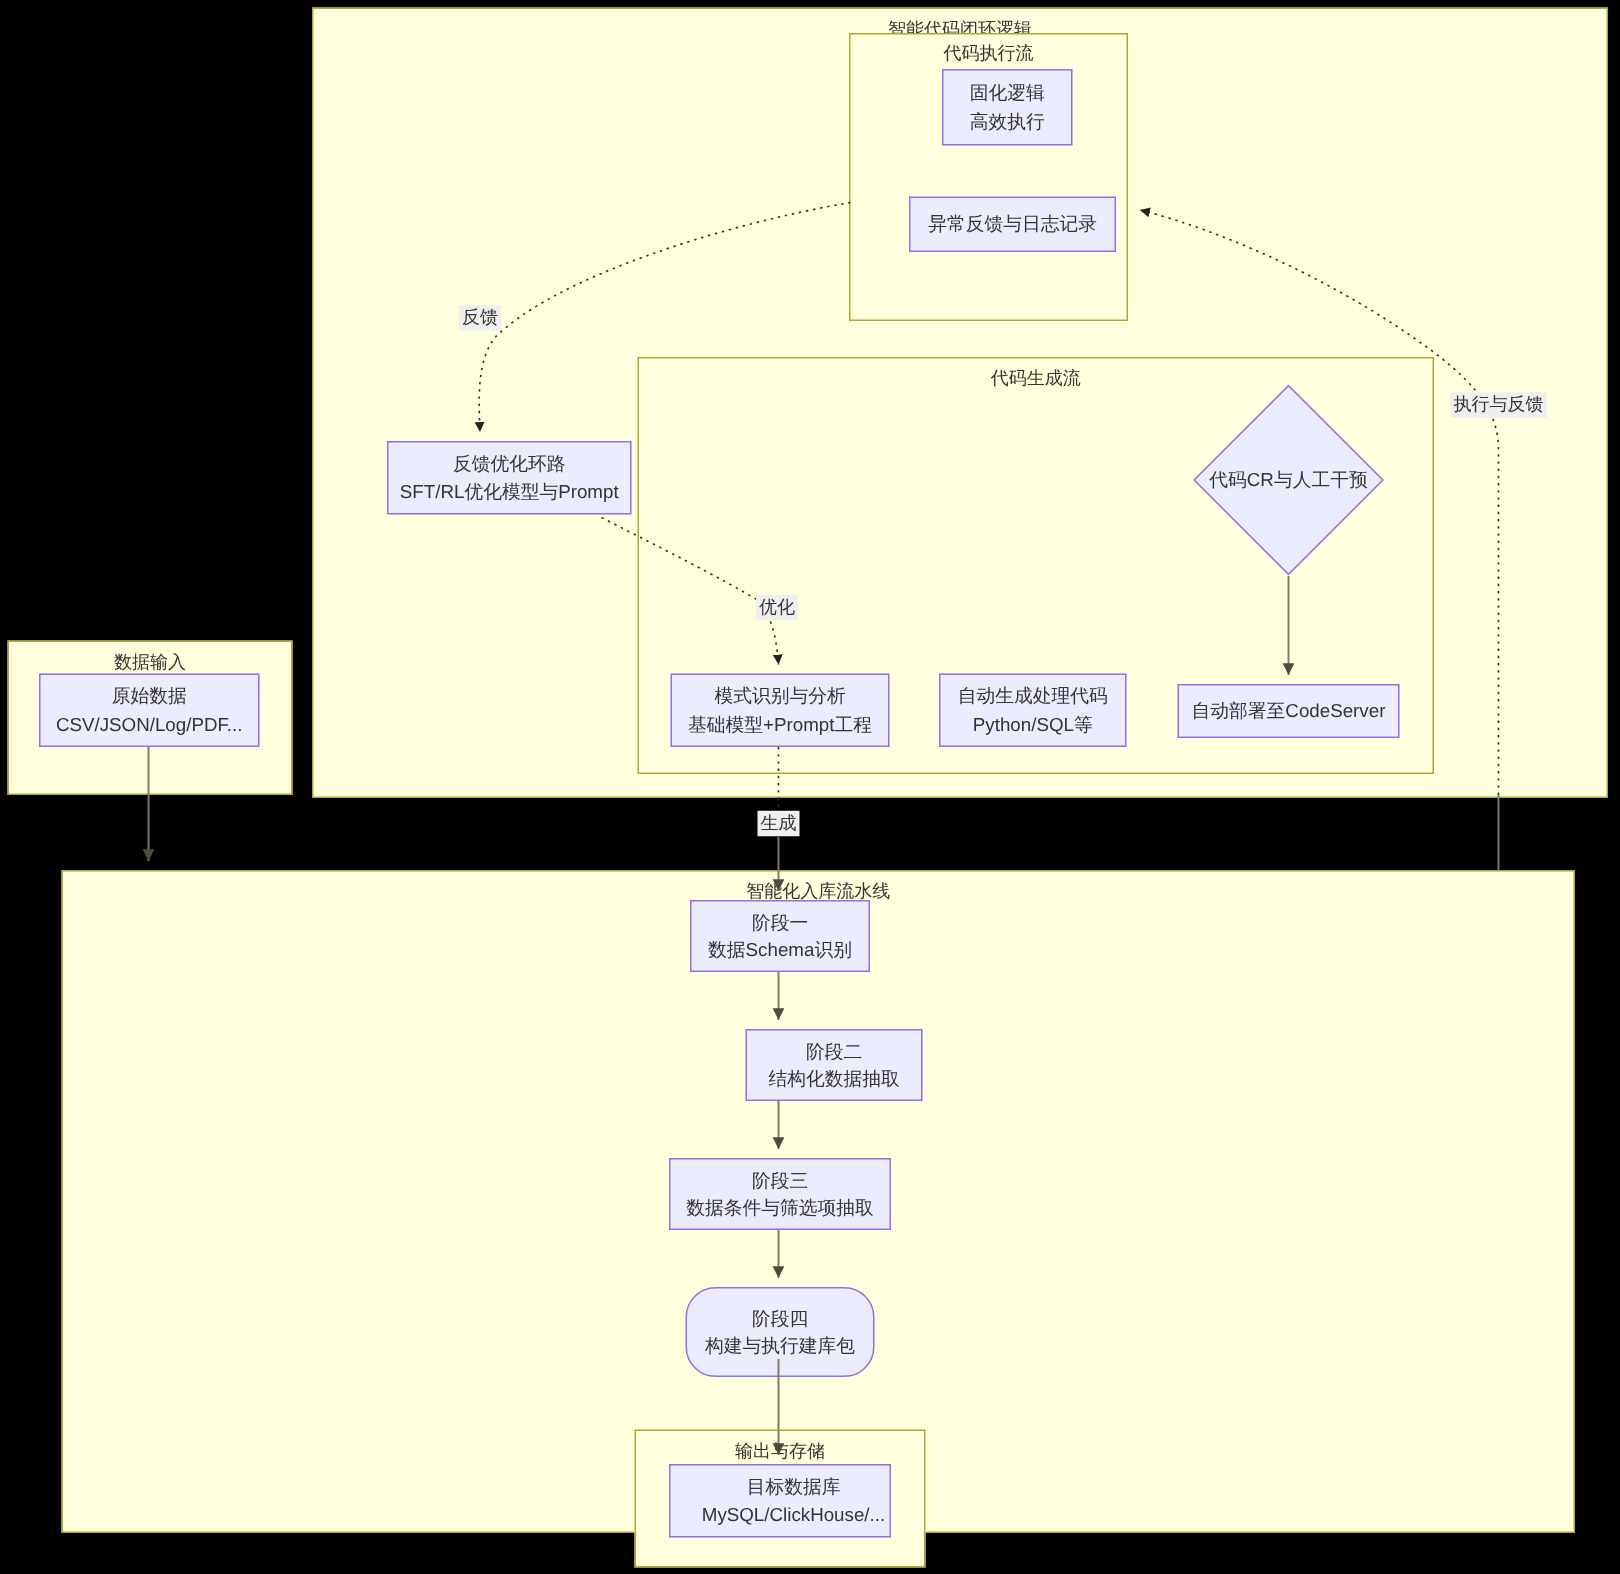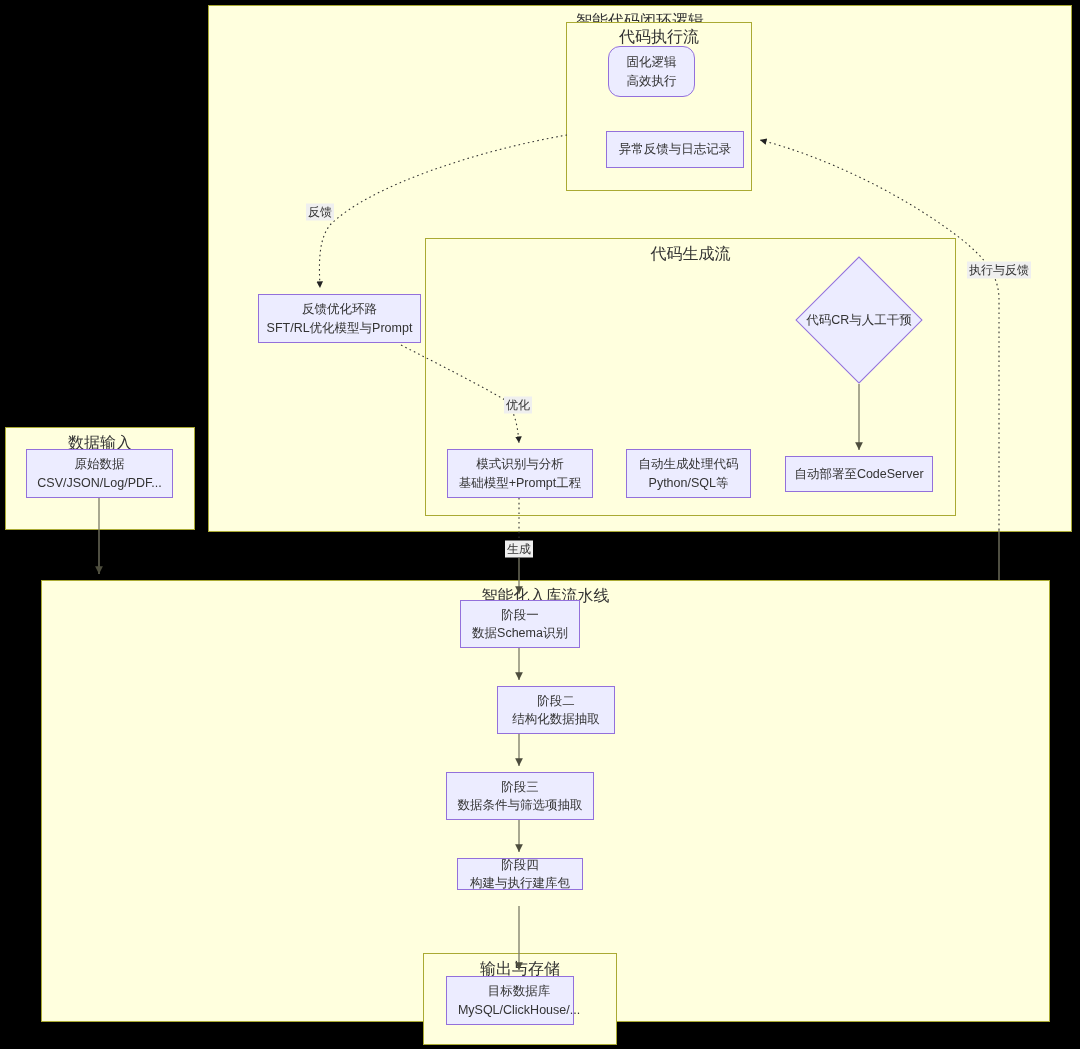--- a/index.html
+++ b/index.html
@@ -2,21 +2,21 @@
 <html><head>
 <meta charset="utf-8">
 <style>
   html,body{margin:0;padding:0;background:#000;}
   body{width:1080px;height:1049px;position:relative;overflow:hidden;
        font-family:"Liberation Sans","DejaVu Sans",sans-serif;}
   #stage{position:absolute;left:0;top:0;width:1080px;height:1049px;}
 
   
   .cluster{position:absolute;background:#FFFFDE;border:1px solid #AAAA33;box-sizing:border-box;}
-  .cluster-title{position:absolute;left:0;right:0;text-align:center;font-size:16px;color:#333;
+  .cluster-title{position:absolute;left:0;right:0;text-align:center;font-size:12px;color:#333;
                  white-space:nowrap;}
 
   
   .node{position:absolute;background:#ECECFF;border:1px solid #9370DB;box-sizing:border-box;
         display:flex;flex-direction:column;align-items:center;justify-content:center;
         font-size:12.5px;color:#333;line-height:1.45;text-align:center;}
   .node span{display:block;white-space:nowrap;}
 
   
   .diamond{position:absolute;}
@@ -39,25 +39,25 @@
 </style>
 </head>
 <body>
 
 <div id="stage">
 
   <div class="cluster" style="left:208px;top:5px;width:864px;height:527px;">
     <div class="cluster-title" style="top:5px;">智能代码闭环逻辑</div>
   </div>
 
-  <div class="cluster" style="left:566px;top:22px;width:186px;height:169px;">
+  <div class="cluster" style="left:566px;top:22px;width:186px;height:192px;">
     <div class="cluster-title" style="top:4px;">代码执行流</div>
   </div>
 
-  <div class="node" style="left:608px;top:46px;width:87px;height:51px;border-radius:12px;">
+  <div class="node" style="left:628px;top:46px;width:87px;height:51px;">
     <span>固化逻辑</span>
     <span>高效执行</span>
   </div>
 
   <div class="node" style="left:590px;top:131px;width:138px;height:37px;margin-left:16px;">
     <span>异常反馈与日志记录</span>
   </div>
 
   <div class="node" style="left:238px;top:294px;width:163px;height:49px;margin-left:20px;">
     <span>反馈优化环路</span>
@@ -108,30 +108,30 @@
   <div class="node" style="left:461px;top:686px;width:118px;height:48px;margin-left:36px;">
     <span>阶段二</span>
     <span>结构化数据抽取</span>
   </div>
 
   <div class="node" style="left:446px;top:772px;width:148px;height:48px;">
     <span>阶段三</span>
     <span>数据条件与筛选项抽取</span>
   </div>
 
-  <div class="node" style="left:457px;top:858px;width:126px;height:32px;">
+  <div class="node" style="left:457px;top:858px;width:126px;height:60px;border-radius:20px;">
     <span>阶段四</span>
     <span>构建与执行建库包</span>
   </div>
 
   <div class="cluster" style="left:423px;top:953px;width:194px;height:92px;">
     <div class="cluster-title" style="top:5px;">输出与存储</div>
   </div>
 
-  <div class="node" style="left:446px;top:976px;width:128px;height:49px;padding-left:18px;">
+  <div class="node" style="left:446px;top:976px;width:148px;height:49px;padding-left:18px;">
     <span>目标数据库</span>
     <span>MySQL/ClickHouse/...</span>
   </div>
 
   <svg class="edges" viewBox="0 0 1080 1049" width="1080" height="1049">
     <defs>
       <marker id="arrowSolid" markerWidth="8" markerHeight="8" refX="6" refY="3" orient="auto" markerUnits="strokeWidth">
         <path d="M0,0 L6,3 L0,6 z" fill="#4d4d3d"></path>
       </marker>
       <marker id="arrowDot" markerWidth="8" markerHeight="8" refX="6" refY="3" orient="auto" markerUnits="strokeWidth">

